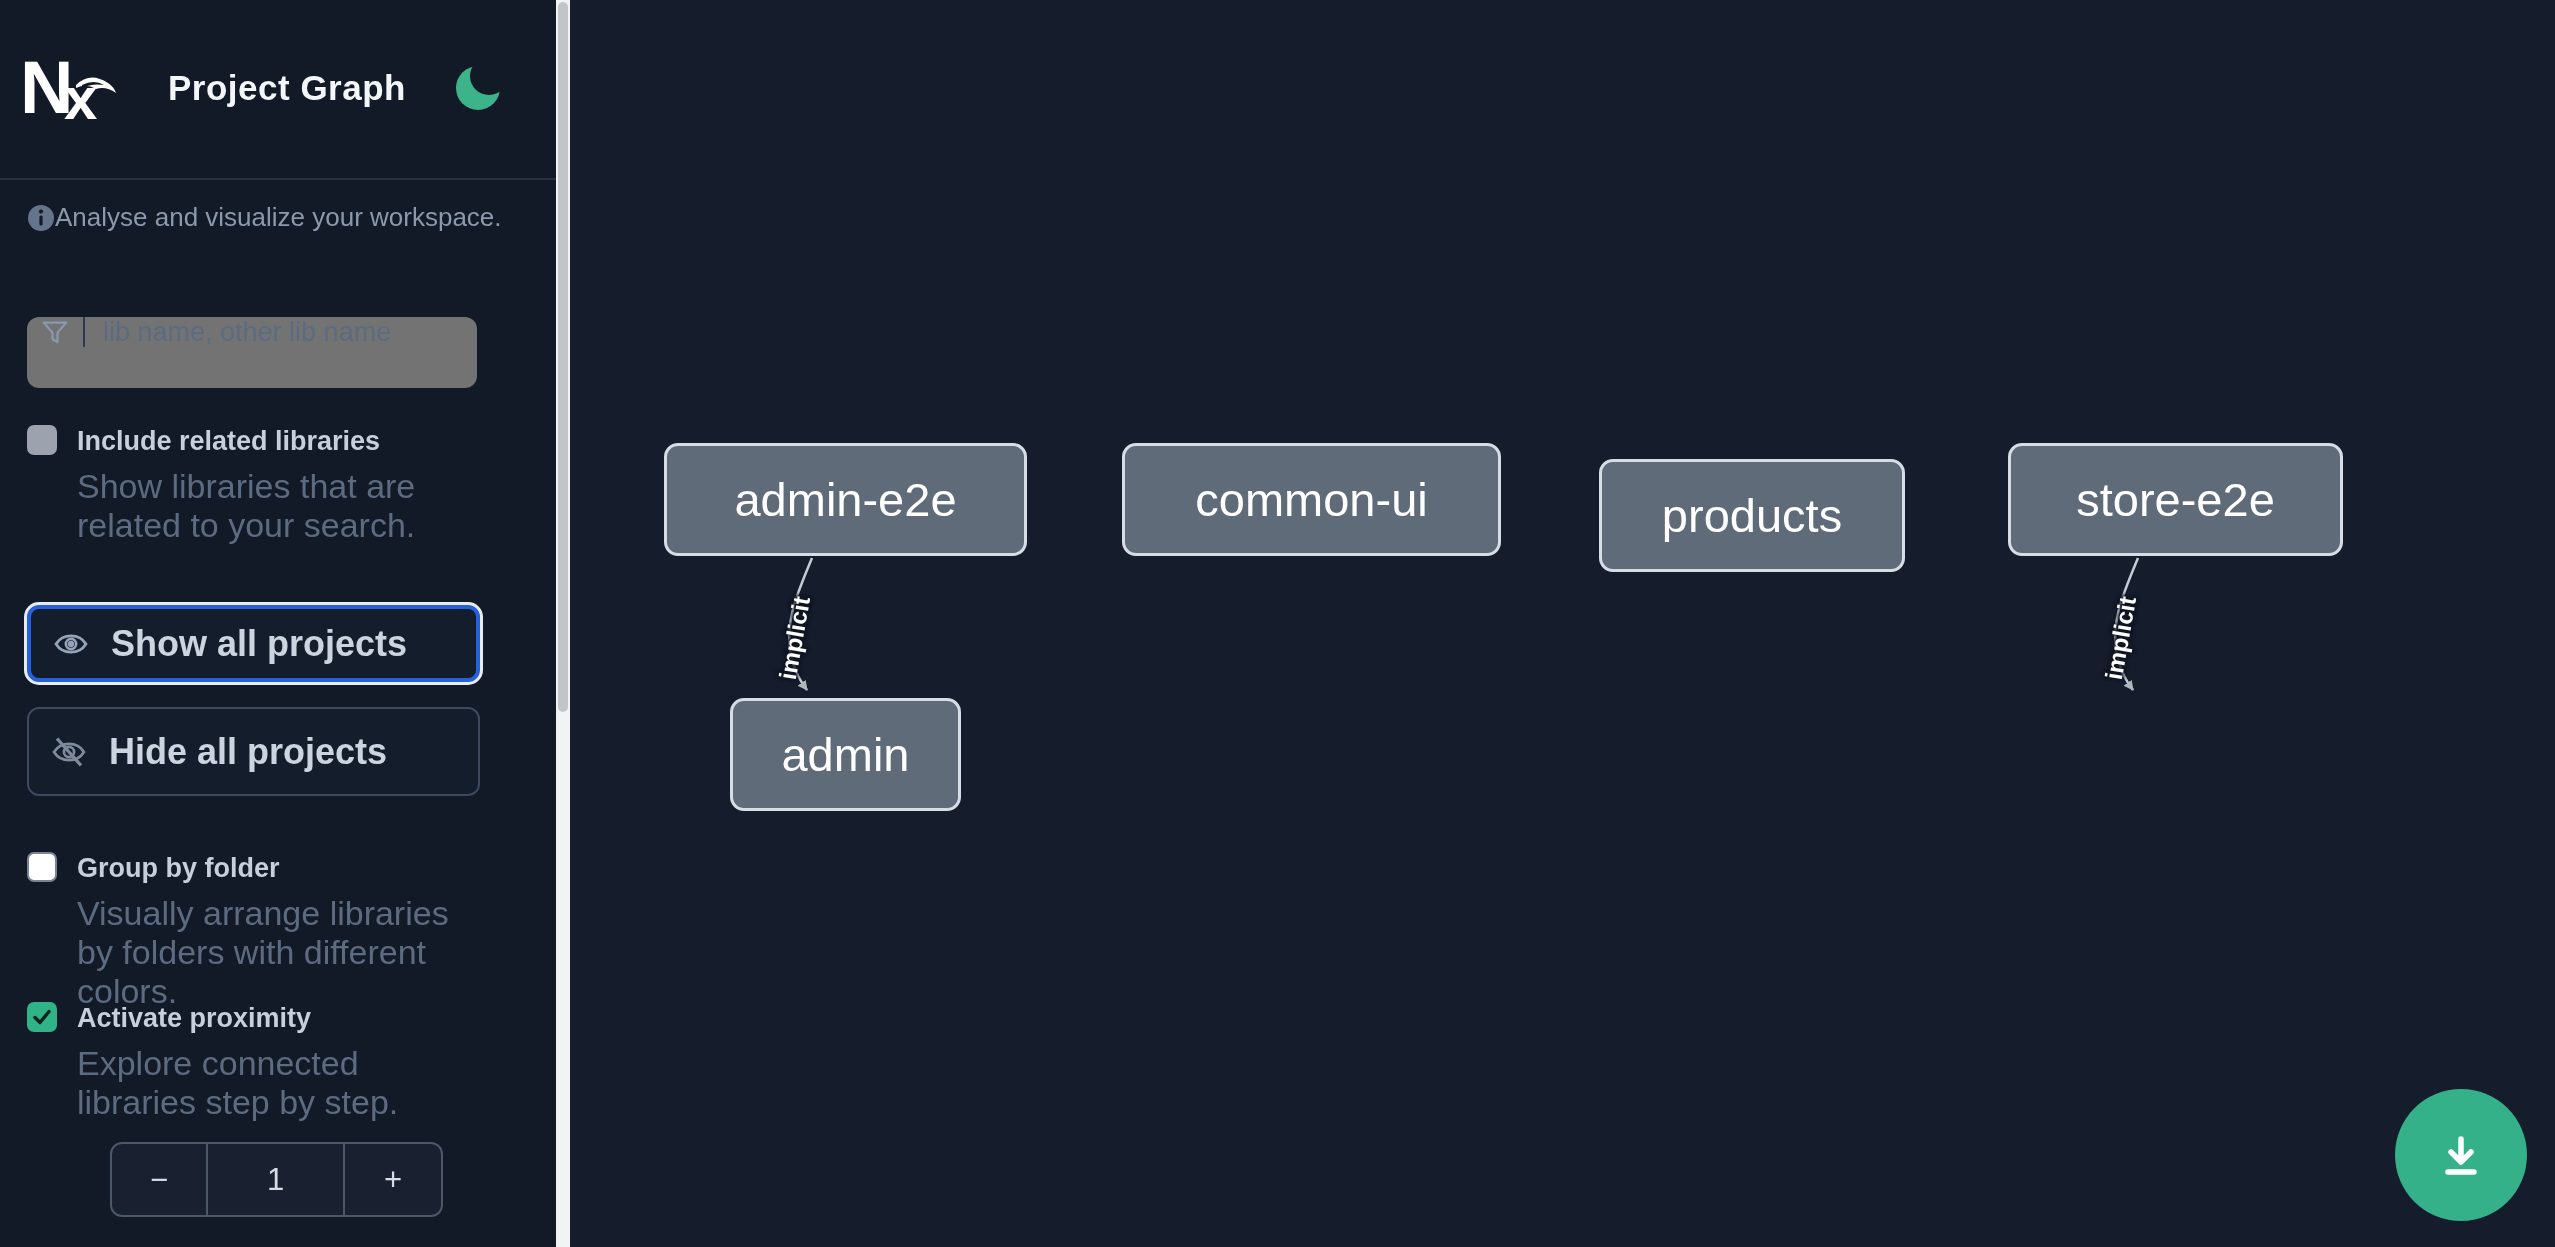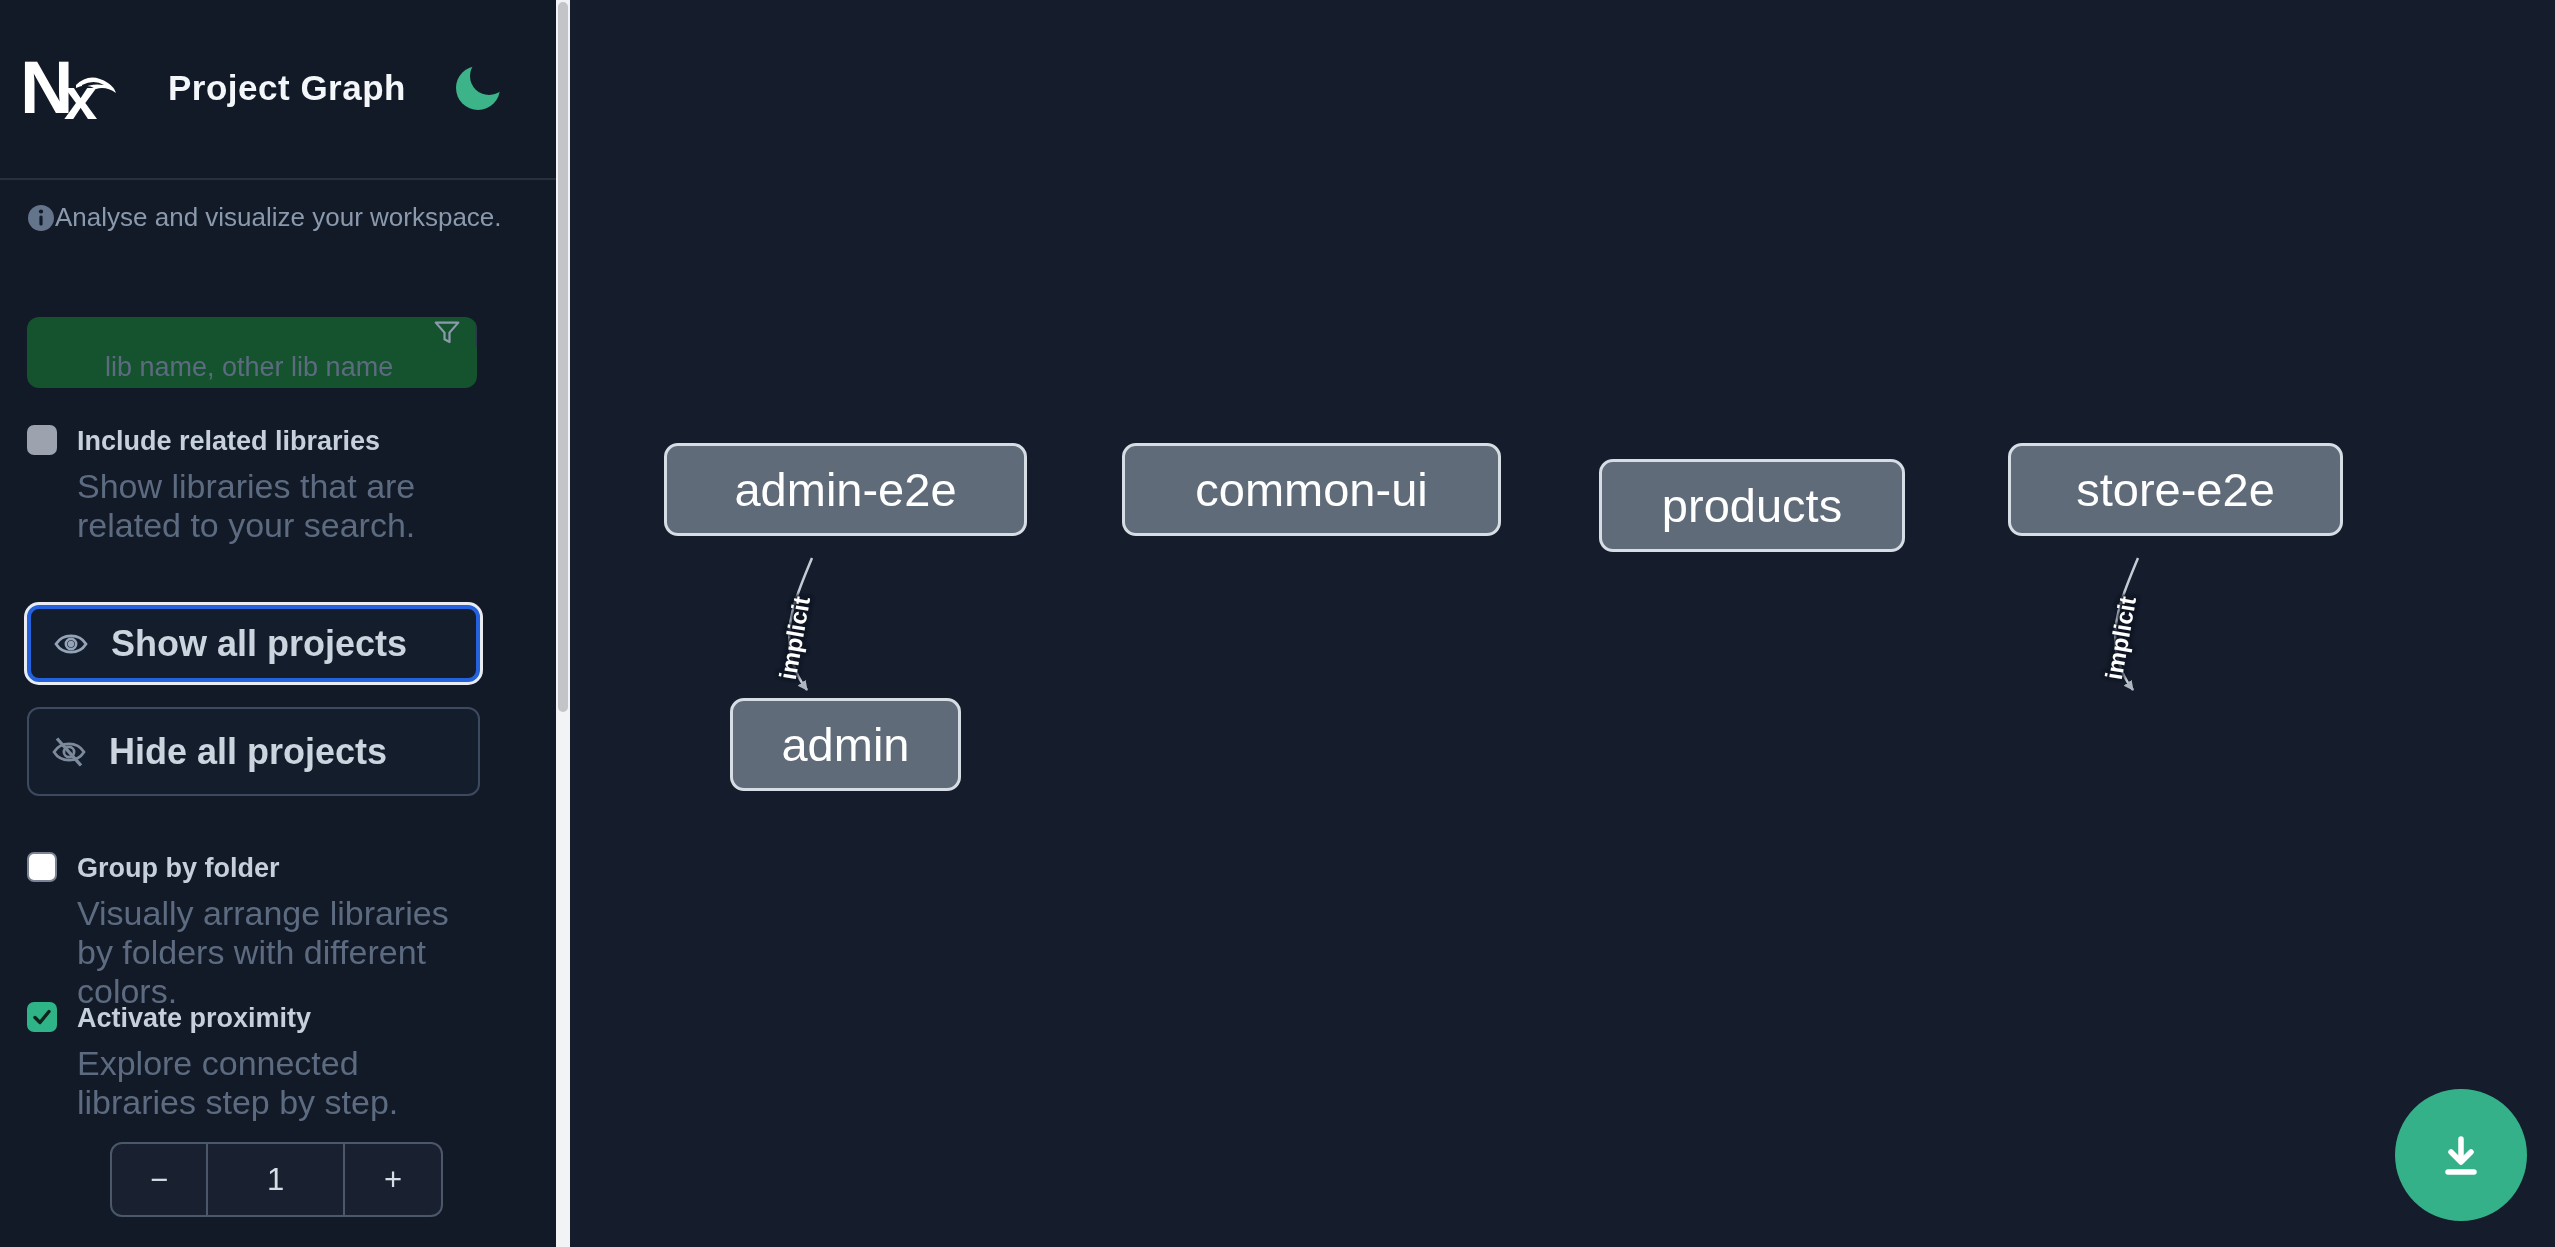--- a/index.html
+++ b/index.html
@@ -14,21 +14,21 @@
   #nx-logo { position:absolute; left:24px; top:55px; }
   #app-title { position:absolute; left:168px; top:68px; font-size:35px; font-weight:700;
                color:#f4f7fa; letter-spacing:.5px; }
   #theme-toggle { position:absolute; left:450px; top:58px; width:58px; height:58px;
                   background:none; border:none; cursor:pointer; }
 
   #tagline-row { position:absolute; left:27px; top:202px; display:flex; align-items:center; gap:0; }
   #tagline { color:#8b99ad; font-size:26px; }
 
   #search-box { position:absolute; left:27px; top:317px; width:450px; height:71px;
-                background:#14532d; border-radius:12px; display:flex; align-items:flex-end; overflow:hidden;flex-direction:column; }
+                background:#737373; border-radius:12px; display:flex; align-items:flex-start; overflow:hidden; }
   #search-icon-cell { width:58px; display:flex; align-items:center; justify-content:center;
                       border-right:2px solid #2e3850; }
   #search-input { flex:1; background:transparent; border:none; outline:none; color:#cbd5e1;
                   font-size:27px; padding:0 18px; font-family:"Liberation Sans",sans-serif; }
   #search-input::placeholder { color:#5d6b80; }
 
   .opt-row { position:absolute; left:27px; }
   .cbx { position:absolute; left:0; top:0; width:30px; height:30px; border-radius:7px; cursor:pointer; }
   .cbx.gray  { background:#9ca3af; }
   .cbx.white { background:#ffffff; border:2px solid #7a8494; }
@@ -52,21 +52,21 @@
   #depth-value { flex:1; font-size:30px; }
   #depth-increment { width:98px; border-left:2px solid #4b5869; cursor:pointer; }
 
   
   #scrollbar-track { position:absolute; left:556px; top:0; width:14px; height:1247px; background:#f2f3f5; }
   #scrollbar-thumb { position:absolute; left:2px; top:2px; width:10px; height:710px;
                      background:#c2c4c8; border-radius:5px; }
 
   
   #canvas { position:absolute; left:570px; top:0; width:1985px; height:1247px; background:#151c2b; }
-  .node { position:absolute; height:93px; background:#5f6b79; border:3px solid #d7dde5;
+  .node { position:absolute; height:113px; background:#5f6b79; border:3px solid #d7dde5;
           border-radius:14px; display:flex; align-items:center; justify-content:center;
           color:#ffffff; font-size:47px; cursor:pointer; }
   #node-admin-e2e { left:94px;  top:443px; width:363px; }
   #node-common-ui { left:552px; top:443px; width:379px; }
   #node-products  { left:1029px;top:443px; width:306px;margin-top:16px; }
   #node-store-e2e { left:1438px;top:443px; width:335px; }
   #node-admin     { left:160px; top:698px; width:231px; }
   #node-store     { left:1502px;top:698px; width:205px; }
 
   #edges { position:absolute; left:0; top:0; width:1985px; height:1247px; pointer-events:none; }

